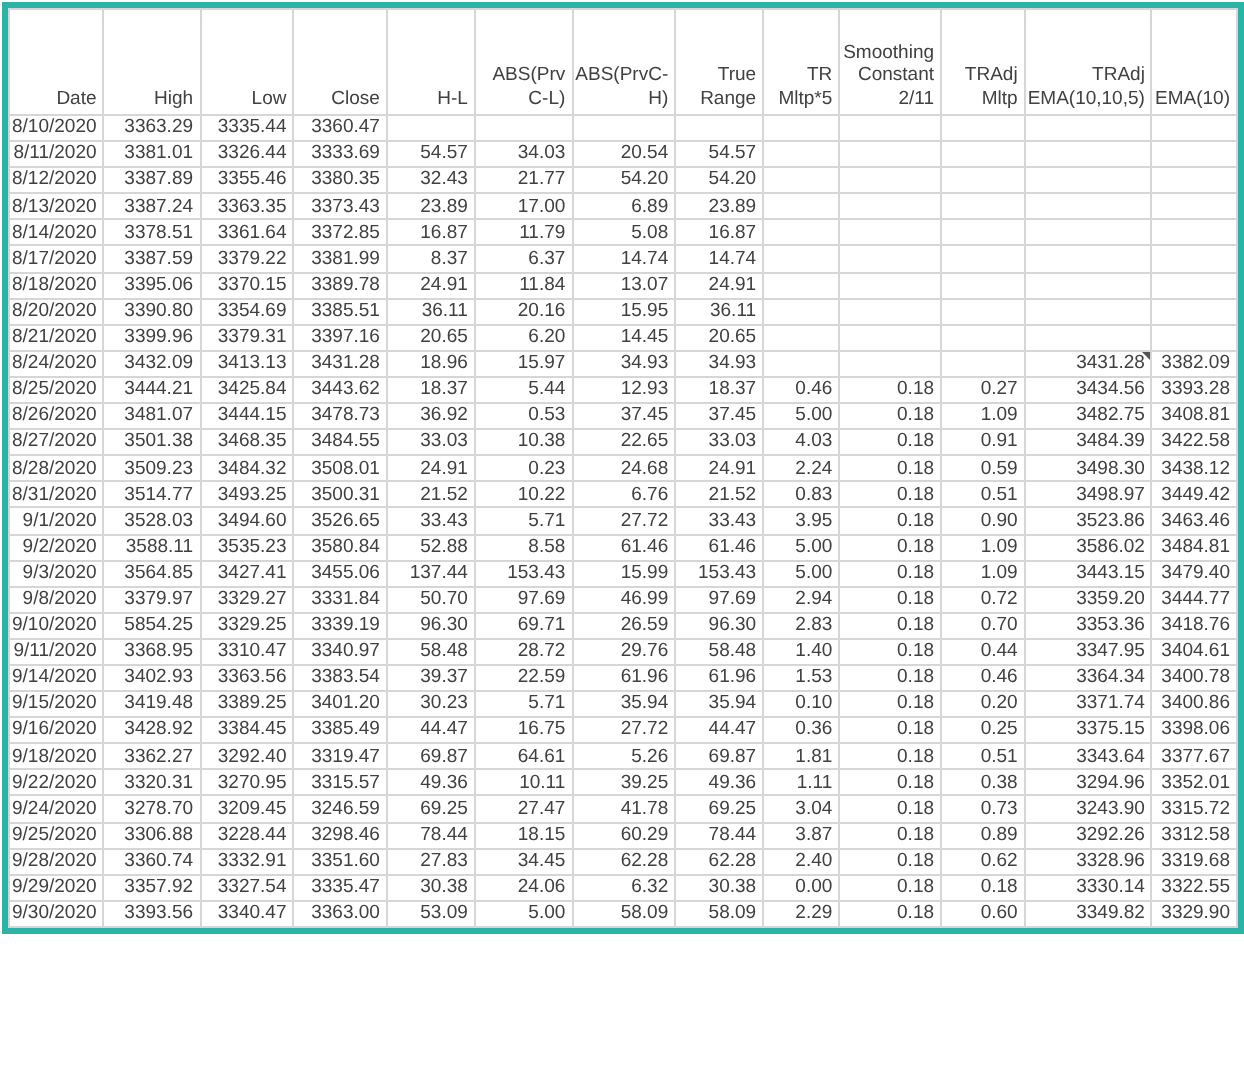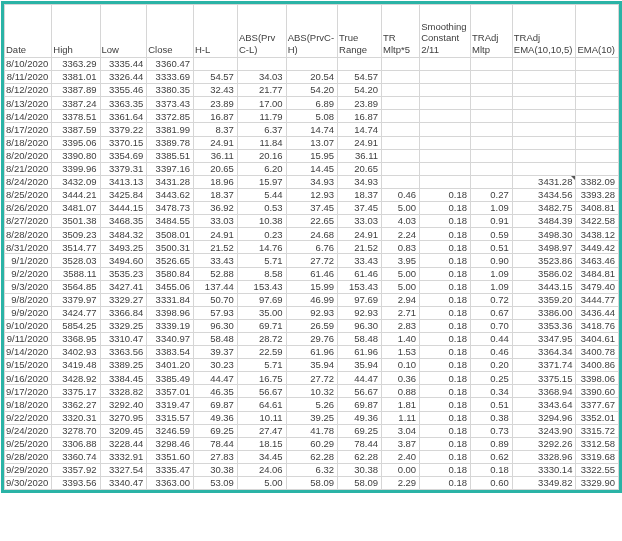--- a/index.html
+++ b/index.html
@@ -31,21 +31,21 @@
     border: 1px solid #d6d6d6;
     padding: 0 3px 0 1px;
     font-size: 9.5px;
     line-height: 11.5px;
     color: #404040;
     overflow: visible;
     white-space: nowrap;
   }
   table.grid th {
     font-weight: normal;
-    text-align: left;
+    text-align: right;
     vertical-align: bottom;
     white-space: pre-line;
     height: 50px;
     padding-bottom: 2px;
     background: #ffffff;
   }
   table.grid td {
     text-align: right;
     height: 12.1px;
     position: relative;
@@ -314,21 +314,21 @@
             <td>0.59</td>
             <td>3498.30</td>
             <td>3438.12</td>
           </tr>
           <tr>
             <td>8/31/2020</td>
             <td>3514.77</td>
             <td>3493.25</td>
             <td>3500.31</td>
             <td>21.52</td>
-            <td>14.76</td>
+            <td>10.22</td>
             <td>6.76</td>
             <td>21.52</td>
             <td>0.83</td>
             <td>0.18</td>
             <td>0.51</td>
             <td>3498.97</td>
             <td>3449.42</td>
           </tr>
           <tr>
             <td>9/1/2020</td>
@@ -384,35 +384,20 @@
             <td>97.69</td>
             <td>46.99</td>
             <td>97.69</td>
             <td>2.94</td>
             <td>0.18</td>
             <td>0.72</td>
             <td>3359.20</td>
             <td>3444.77</td>
           </tr>
           <tr>
-            <td>9/9/2020</td>
-            <td>3424.77</td>
-            <td>3366.84</td>
-            <td>3398.96</td>
-            <td>57.93</td>
-            <td>35.00</td>
-            <td>92.93</td>
-            <td>92.93</td>
-            <td>2.71</td>
-            <td>0.18</td>
-            <td>0.67</td>
-            <td>3386.00</td>
-            <td>3436.44</td>
-          </tr>
-          <tr>
             <td>9/10/2020</td>
             <td>5854.25</td>
             <td>3329.25</td>
             <td>3339.19</td>
             <td>96.30</td>
             <td>69.71</td>
             <td>26.59</td>
             <td>96.30</td>
             <td>2.83</td>
             <td>0.18</td>
@@ -474,35 +459,20 @@
             <td>16.75</td>
             <td>27.72</td>
             <td>44.47</td>
             <td>0.36</td>
             <td>0.18</td>
             <td>0.25</td>
             <td>3375.15</td>
             <td>3398.06</td>
           </tr>
           <tr>
-            <td>9/17/2020</td>
-            <td>3375.17</td>
-            <td>3328.82</td>
-            <td>3357.01</td>
-            <td>46.35</td>
-            <td>56.67</td>
-            <td>10.32</td>
-            <td>56.67</td>
-            <td>0.88</td>
-            <td>0.18</td>
-            <td>0.34</td>
-            <td>3368.94</td>
-            <td>3390.60</td>
-          </tr>
-          <tr>
             <td>9/18/2020</td>
             <td>3362.27</td>
             <td>3292.40</td>
             <td>3319.47</td>
             <td>69.87</td>
             <td>64.61</td>
             <td>5.26</td>
             <td>69.87</td>
             <td>1.81</td>
             <td>0.18</td>

